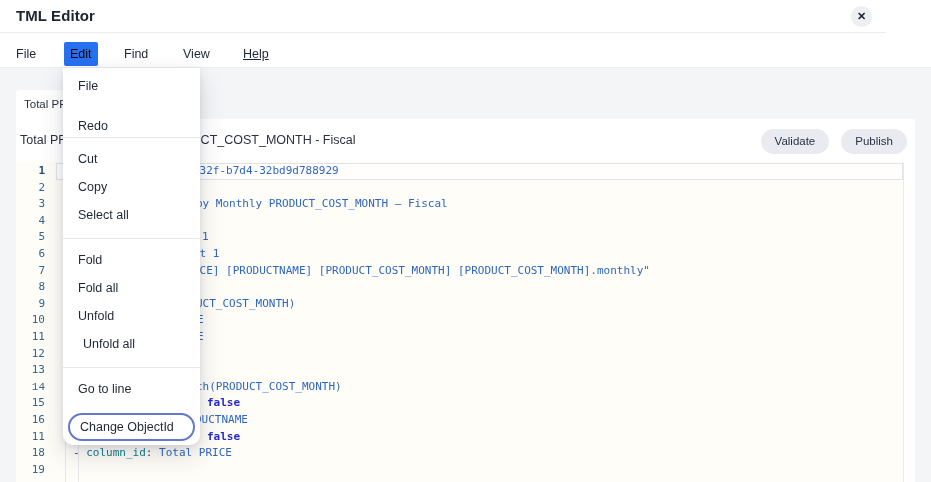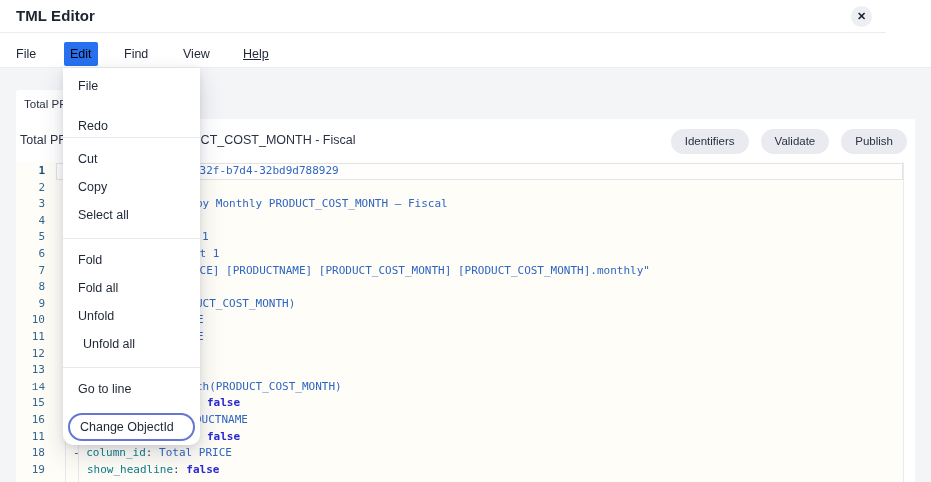--- a/index.html
+++ b/index.html
@@ -128,21 +128,20 @@
   <div class="workspace">
 
     <div class="tab">
       <span>Total PRICE by Monthly PRODUCT_COST_MONTH - Fiscal</span>
     </div>
 
     <div class="panel">
       <div class="panel-header">
         <div class="doc-title">Total PRICE by Monthly PRODUCT_COST_MONTH - Fiscal</div>
         <div class="actions" id="actions">
-            <button class="pill">Identifiers</button>
             <button class="pill">Validate</button>
             <button class="pill">Publish</button>
           </div>
       </div>
 
       <div class="code-area" id="codearea">
         <div class="gutter" id="gutter">
             <div class="lnum active" style="top: 1px; left: 0px; width: 29px;">1</div>
             <div class="lnum" style="top: 17.6px; left: 0px; width: 29px;">2</div>
             <div class="lnum" style="top: 34.2px; left: 0px; width: 29px;">3</div>
@@ -176,21 +175,20 @@
             <div class="cline" style="top: 133.8px;"><span class="frag" style="left: 140px;"><span class="tok-val">UCT_COST_MONTH)</span></span></div>
             <div class="cline" style="top: 150.4px;"><span class="frag" style="left: 141px;"><span class="tok-val">E</span></span></div>
             <div class="cline" style="top: 167px;"><span class="frag" style="left: 141px;"><span class="tok-val">E</span></span></div>
             <div class="cline" style="top: 183.6px;"></div>
             <div class="cline" style="top: 200.2px;"></div>
             <div class="cline" style="top: 216.8px;"><span class="frag" style="left: 140px;"><span class="tok-val">th(PRODUCT_COST_MONTH)</span></span></div>
             <div class="cline" style="top: 233.4px;"><span class="frag" style="left: 151px;"><span class="tok-bool">false</span></span></div>
             <div class="cline" style="top: 250px;"><span class="frag" style="left: 139px;"><span class="tok-val">DUCTNAME</span></span></div>
             <div class="cline" style="top: 266.6px;"><span class="frag" style="left: 151px;"><span class="tok-bool">false</span></span></div>
             <div class="cline" style="top: 283.2px;"><span class="frag" style="left: 17px;"><span class="tok-plain">- </span><span class="tok-key">column_id</span><span class="tok-plain">: </span><span class="tok-val">Total PRICE</span></span></div>
-            <div class="cline" style="top: 299.8px;"><span class="frag" style="left: 31px;"><span class="tok-key">show_headline</span><span class="tok-plain">: </span><span class="tok-bool">false</span></span></div>
             <div class="indent-guide" style="left: 9px;"></div>
             <div class="indent-guide" style="left: 22px;"></div>
           </div>
       </div>
       <div class="scroll-gutter"></div>
     </div>
 
     <div class="dropdown" id="editmenu">
         <div class="dd-item" style="top: 4px;">File</div>
         <div class="dd-item" style="top: 32px; margin-top: 12px;">Redo</div>

